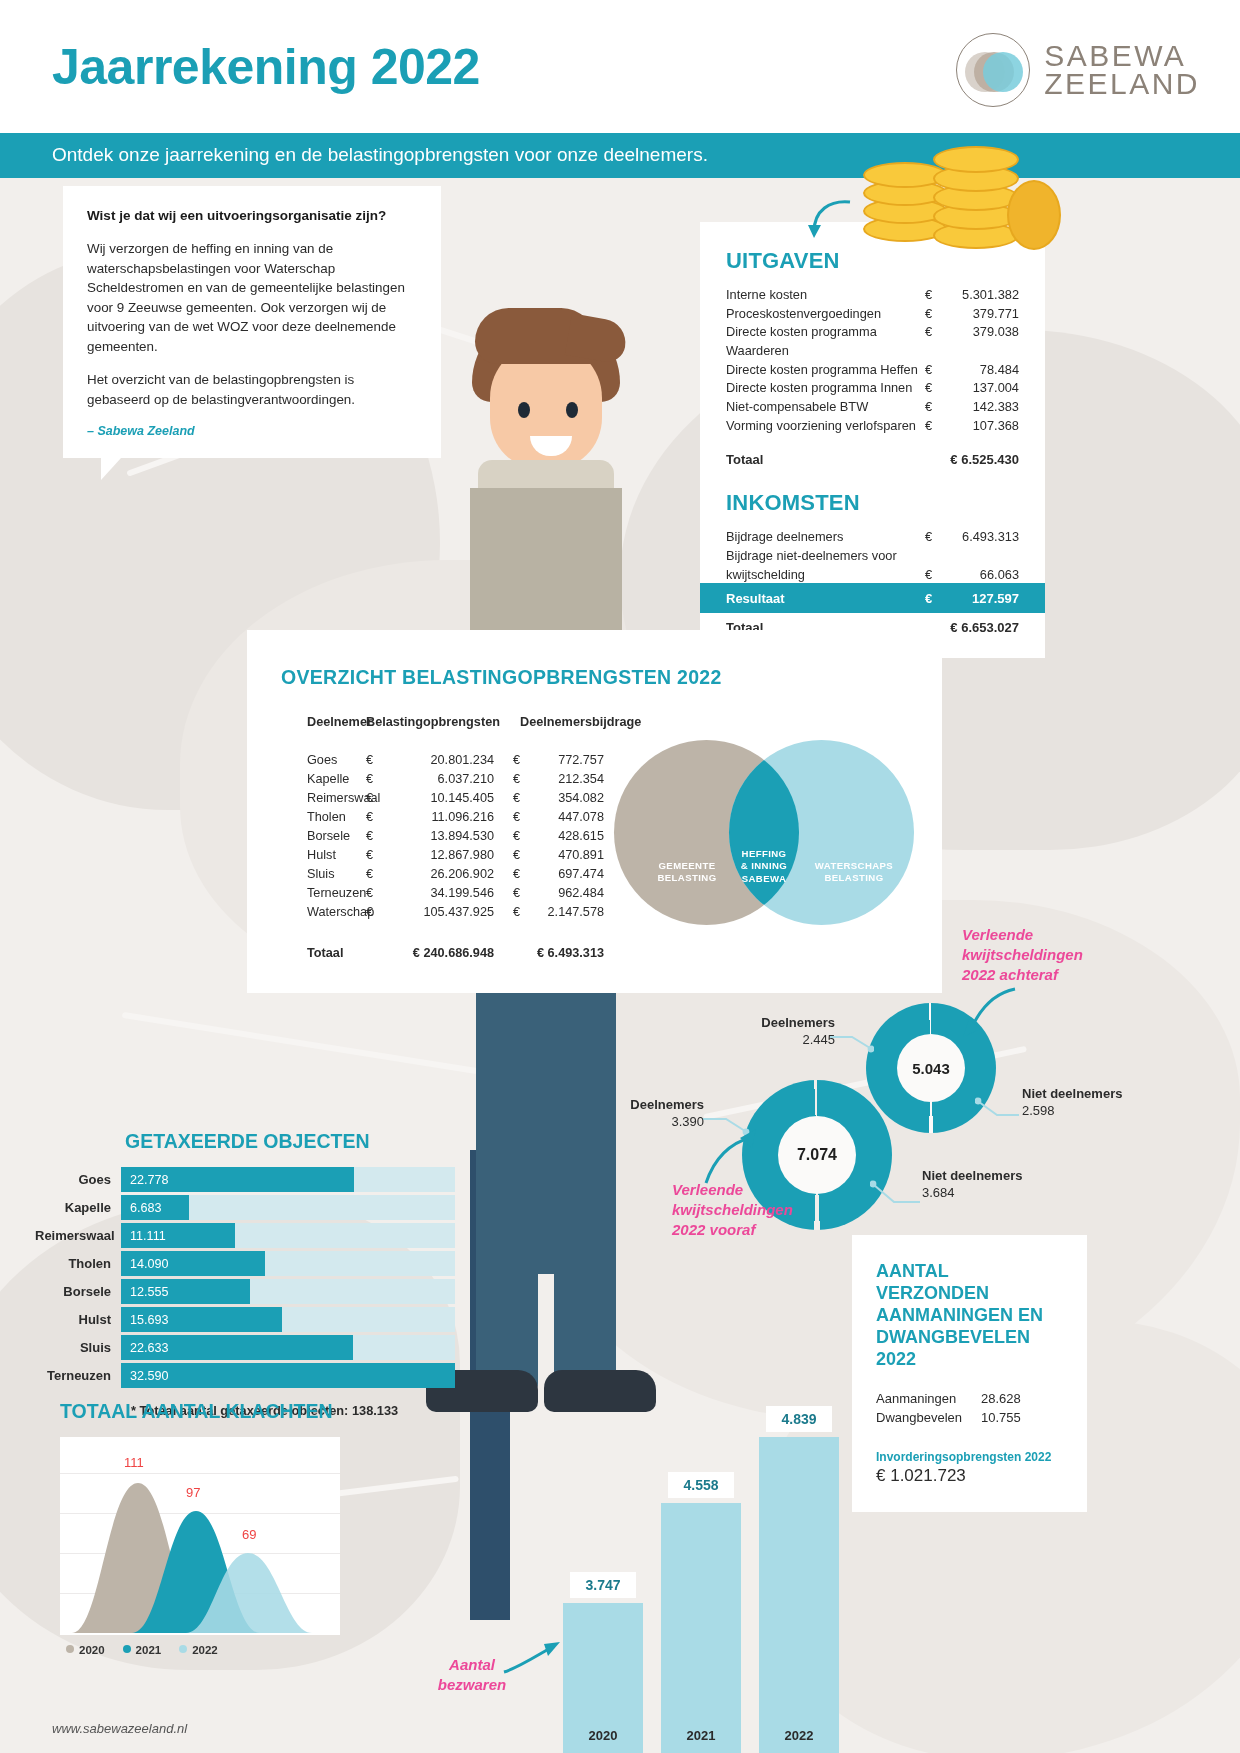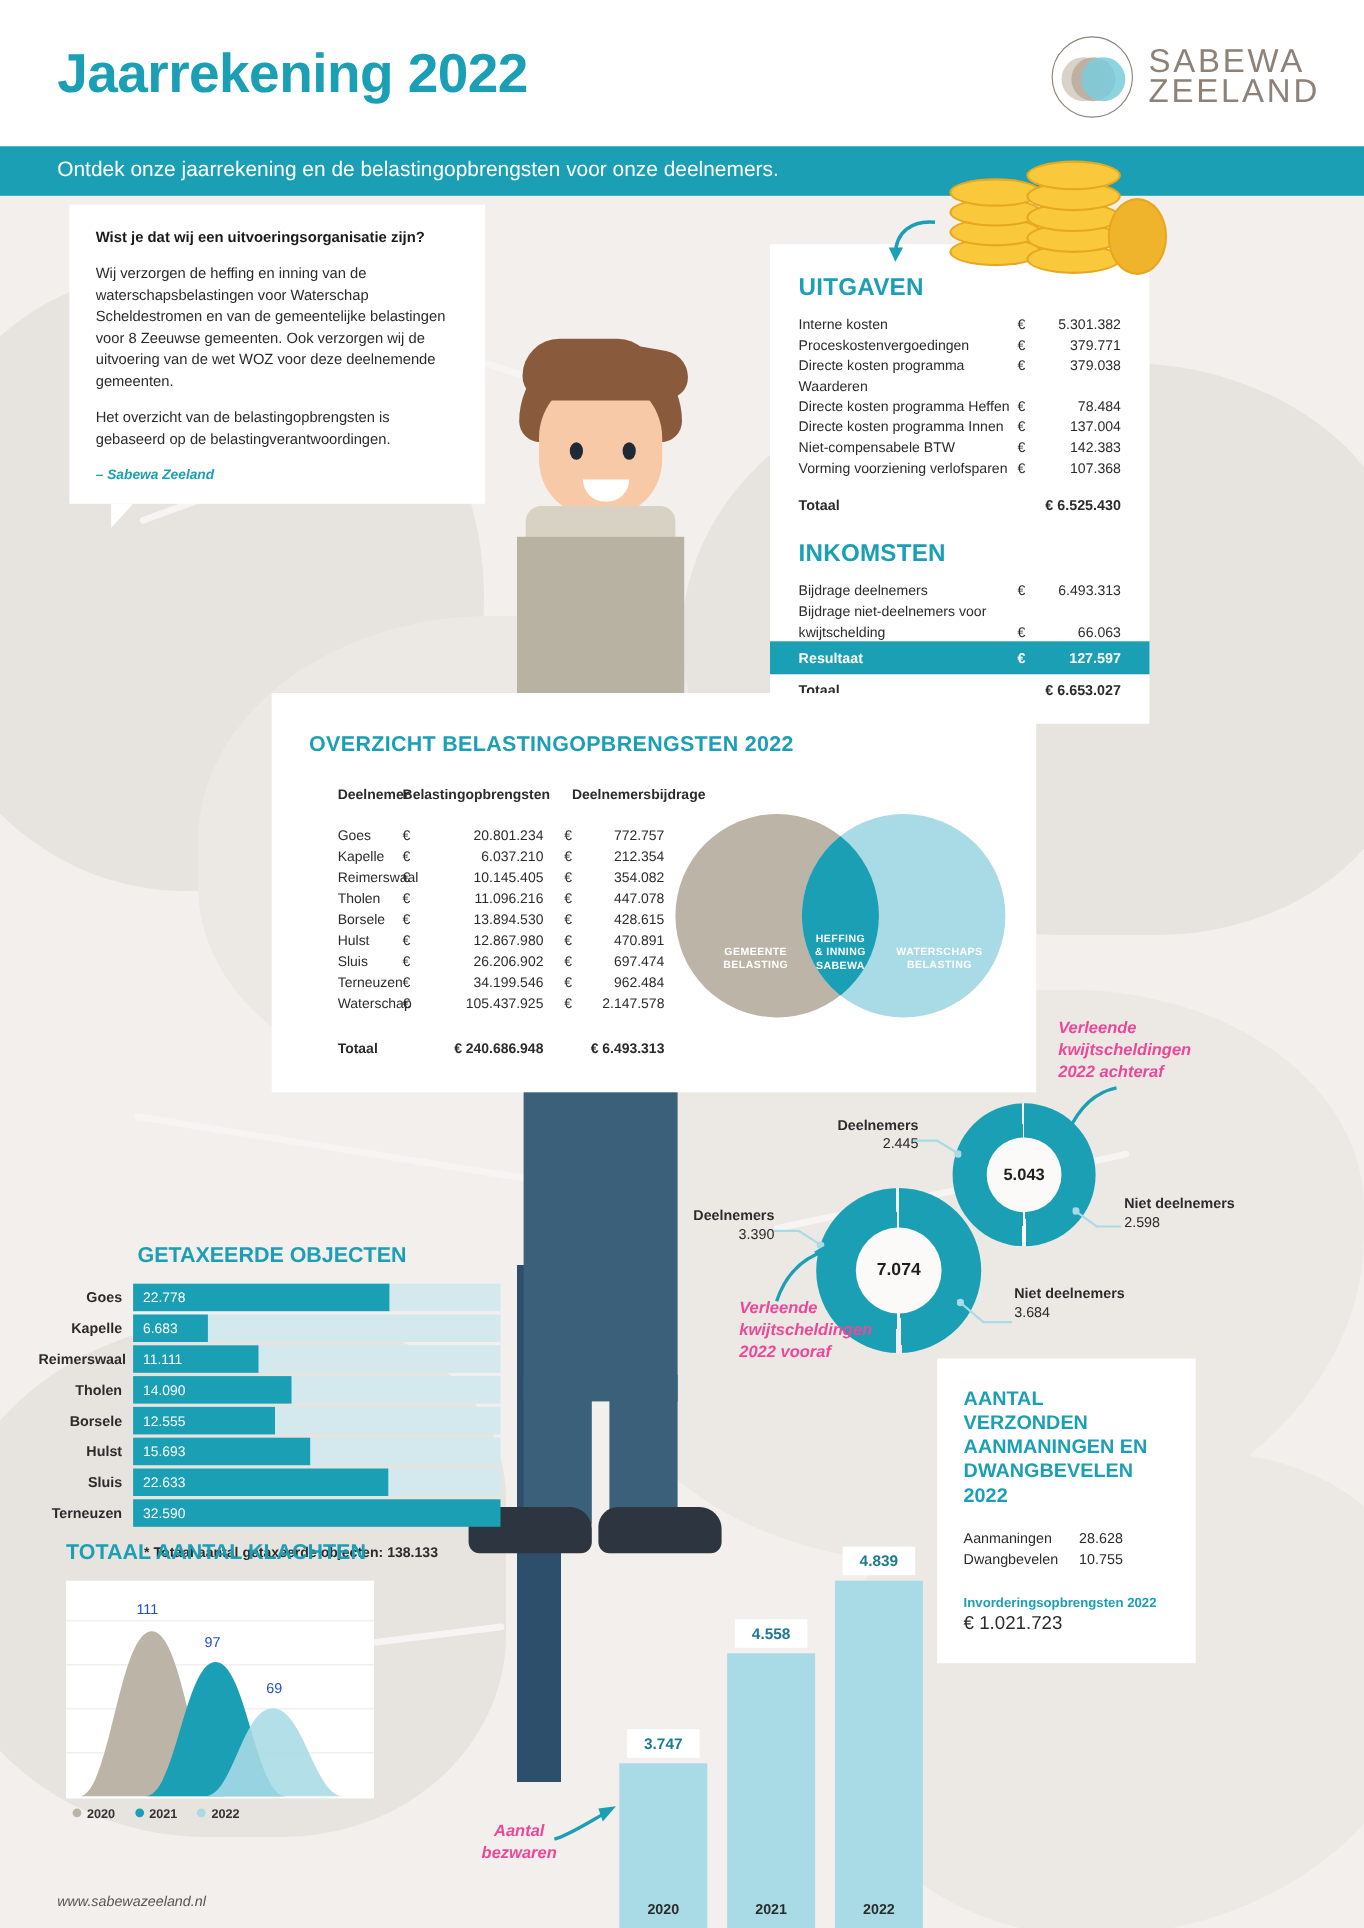--- a/index.html
+++ b/index.html
@@ -98,21 +98,21 @@
   .gx .track { flex:1; height:25px; background:#d3e9ee; position:relative; }
   .gx .fill { height:25px; background:#1b9fb5; display:flex; align-items:center; }
   .gx .fill span { color:#fff; font-size:12.6px; padding-left:9px; white-space:nowrap; }
   .gx .note { font-size:12.8px; font-weight:bold; color:#2b2b2b; margin-left:96px; margin-top:15px; }
 
   
   .kl { position:absolute; left:60px; top:1400px; width:330px; z-index:4; }
   .kl h2 { color:#1b9fb5; font-size:19.5px; font-weight:bold; margin-bottom:14px;}
   .kl .box { background:#fff; width:280px; height:198px; position:relative; }
   .kl .grid { position:absolute; left:0; right:0; height:1px; background:#eceaea; }
-  .kl .num { position:absolute; font-size:13px; color:#1d4ed8; }
+  .kl .num { position:absolute; font-size:13px; color:#ef4444; }
   .legend { display:flex; gap:18px; margin-top:9px; margin-left:6px; font-size:11.5px; font-weight:bold; color:#333; }
   .legend span.dot { display:inline-block; width:8px; height:8px; border-radius:50%; margin-right:5px; vertical-align:1px;}
 
   
   .donut { position:absolute; border-radius:50%; z-index:4; }
   .donut .hole { position:absolute; border-radius:50%; background:#f2efec; display:flex; align-items:center; justify-content:center; font-weight:bold; }
   .donut .hole.white { background:#fbfaf9; }
   .dlabel { position:absolute; font-size:13px; color:#2b2b2b; z-index:5; line-height:1.34;}
   .dlabel b { font-weight:bold; }
   .hand-note { position:absolute; color:#ec4899; font-size:15px; font-weight:bold; font-style:italic; line-height:1.33; z-index:6; }
@@ -202,21 +202,21 @@
   <div class="p-hand" style="left:252px; top:438px; width:38px; height:58px;"></div>
   <div class="p-leg" style="left:56px; top:614px; width:140px; height:370px;"></div>
   <div class="p-leg" style="left:56px; top:960px; width:62px; height:140px; border-radius:0 0 6px 6px;"></div>
   <div class="p-leg" style="left:134px; top:960px; width:62px; height:140px; border-radius:0 0 6px 6px;"></div>
   <div class="p-shoe" style="left:6px; top:1080px; width:112px; height:42px;"></div>
   <div class="p-shoe" style="left:124px; top:1080px; width:112px; height:42px;"></div>
 </div>
 
 <div class="bubble">
   <h3>Wist je dat wij een uitvoeringsorganisatie zijn?</h3>
-  <p>Wij verzorgen de heffing en inning van de waterschapsbelastingen voor Waterschap Scheldestromen en van de gemeentelijke belastingen voor 8 Zeeuwse gemeenten. Ook verzorgen wij de uitvoering van de wet WOZ voor deze deelnemende gemeenten.</p>
+  <p>Wij verzorgen de heffing en inning van de waterschapsbelastingen voor Waterschap Scheldestromen en van de gemeentelijke belastingen voor 9 Zeeuwse gemeenten. Ook verzorgen wij de uitvoering van de wet WOZ voor deze deelnemende gemeenten.</p>
   <p>Het overzicht van de belastingopbrengsten is gebaseerd op de belastingverantwoordingen.</p>
   <div class="sig">– Sabewa Zeeland</div>
 </div>
 
 <div class="panel uitg">
   <div class="sec-h">UITGAVEN</div>
 
   <div class="rowline">
       <div class="lbl">Interne kosten</div>
       <div class="cur">€</div>

